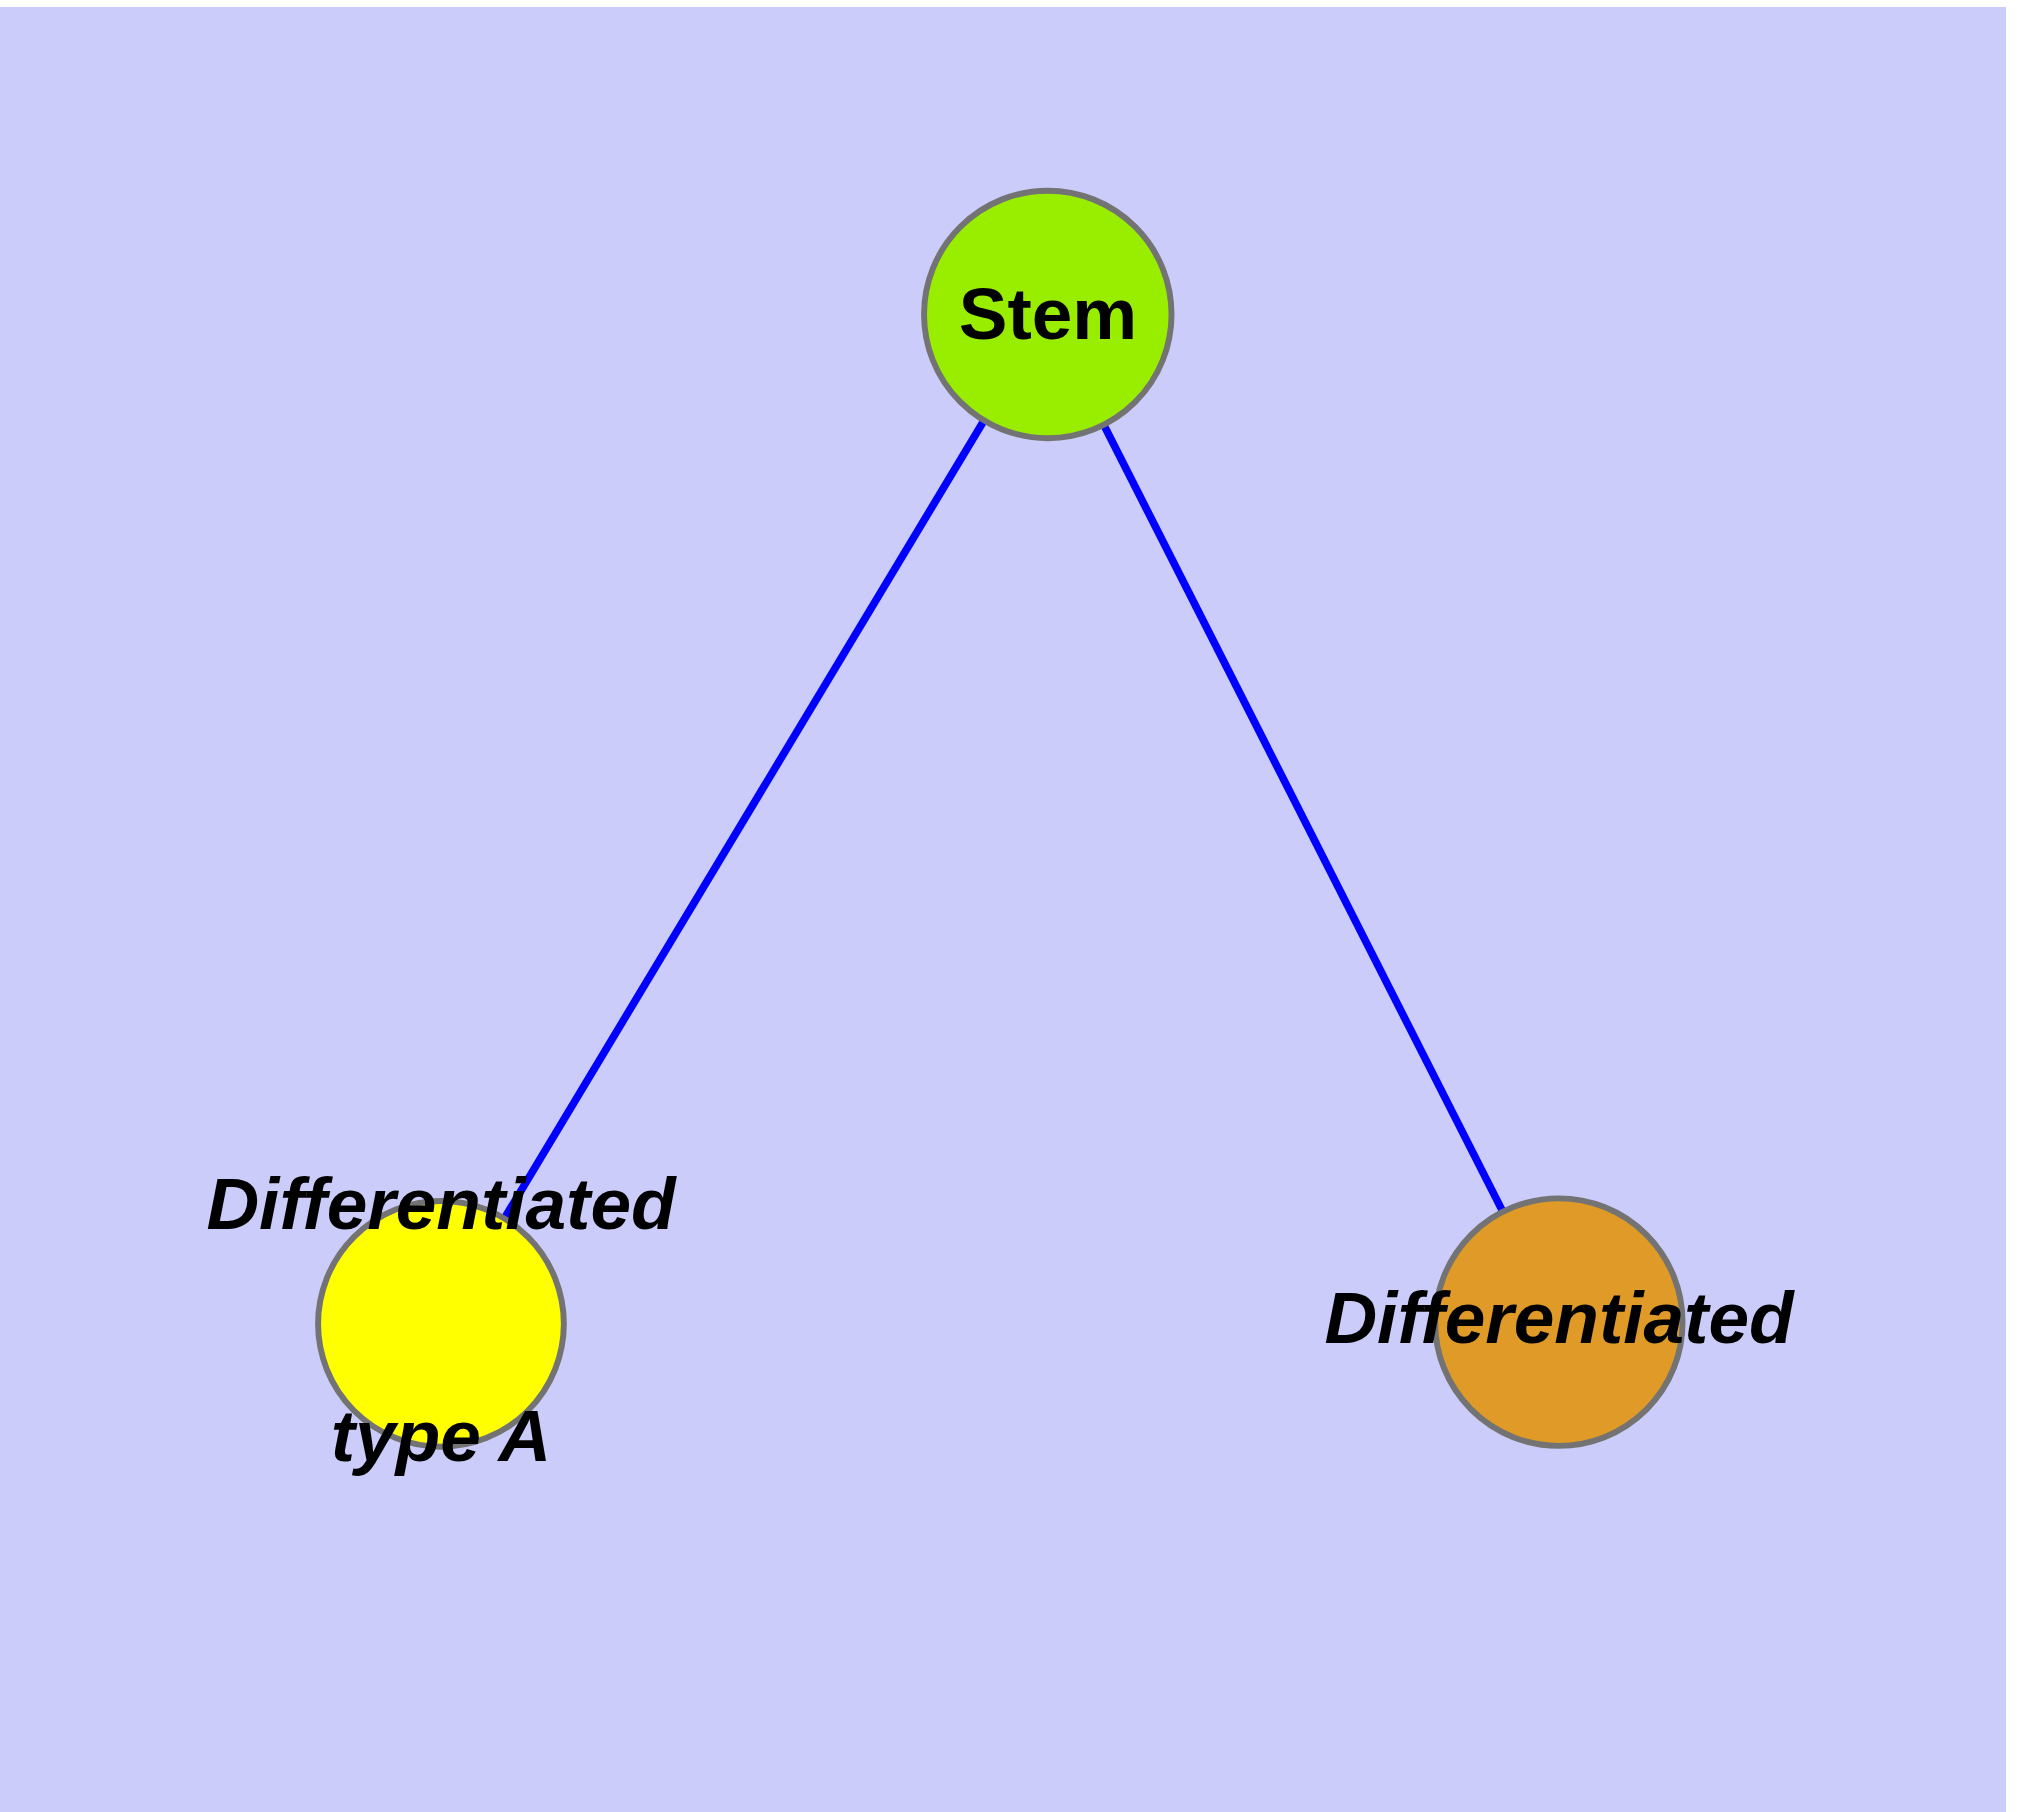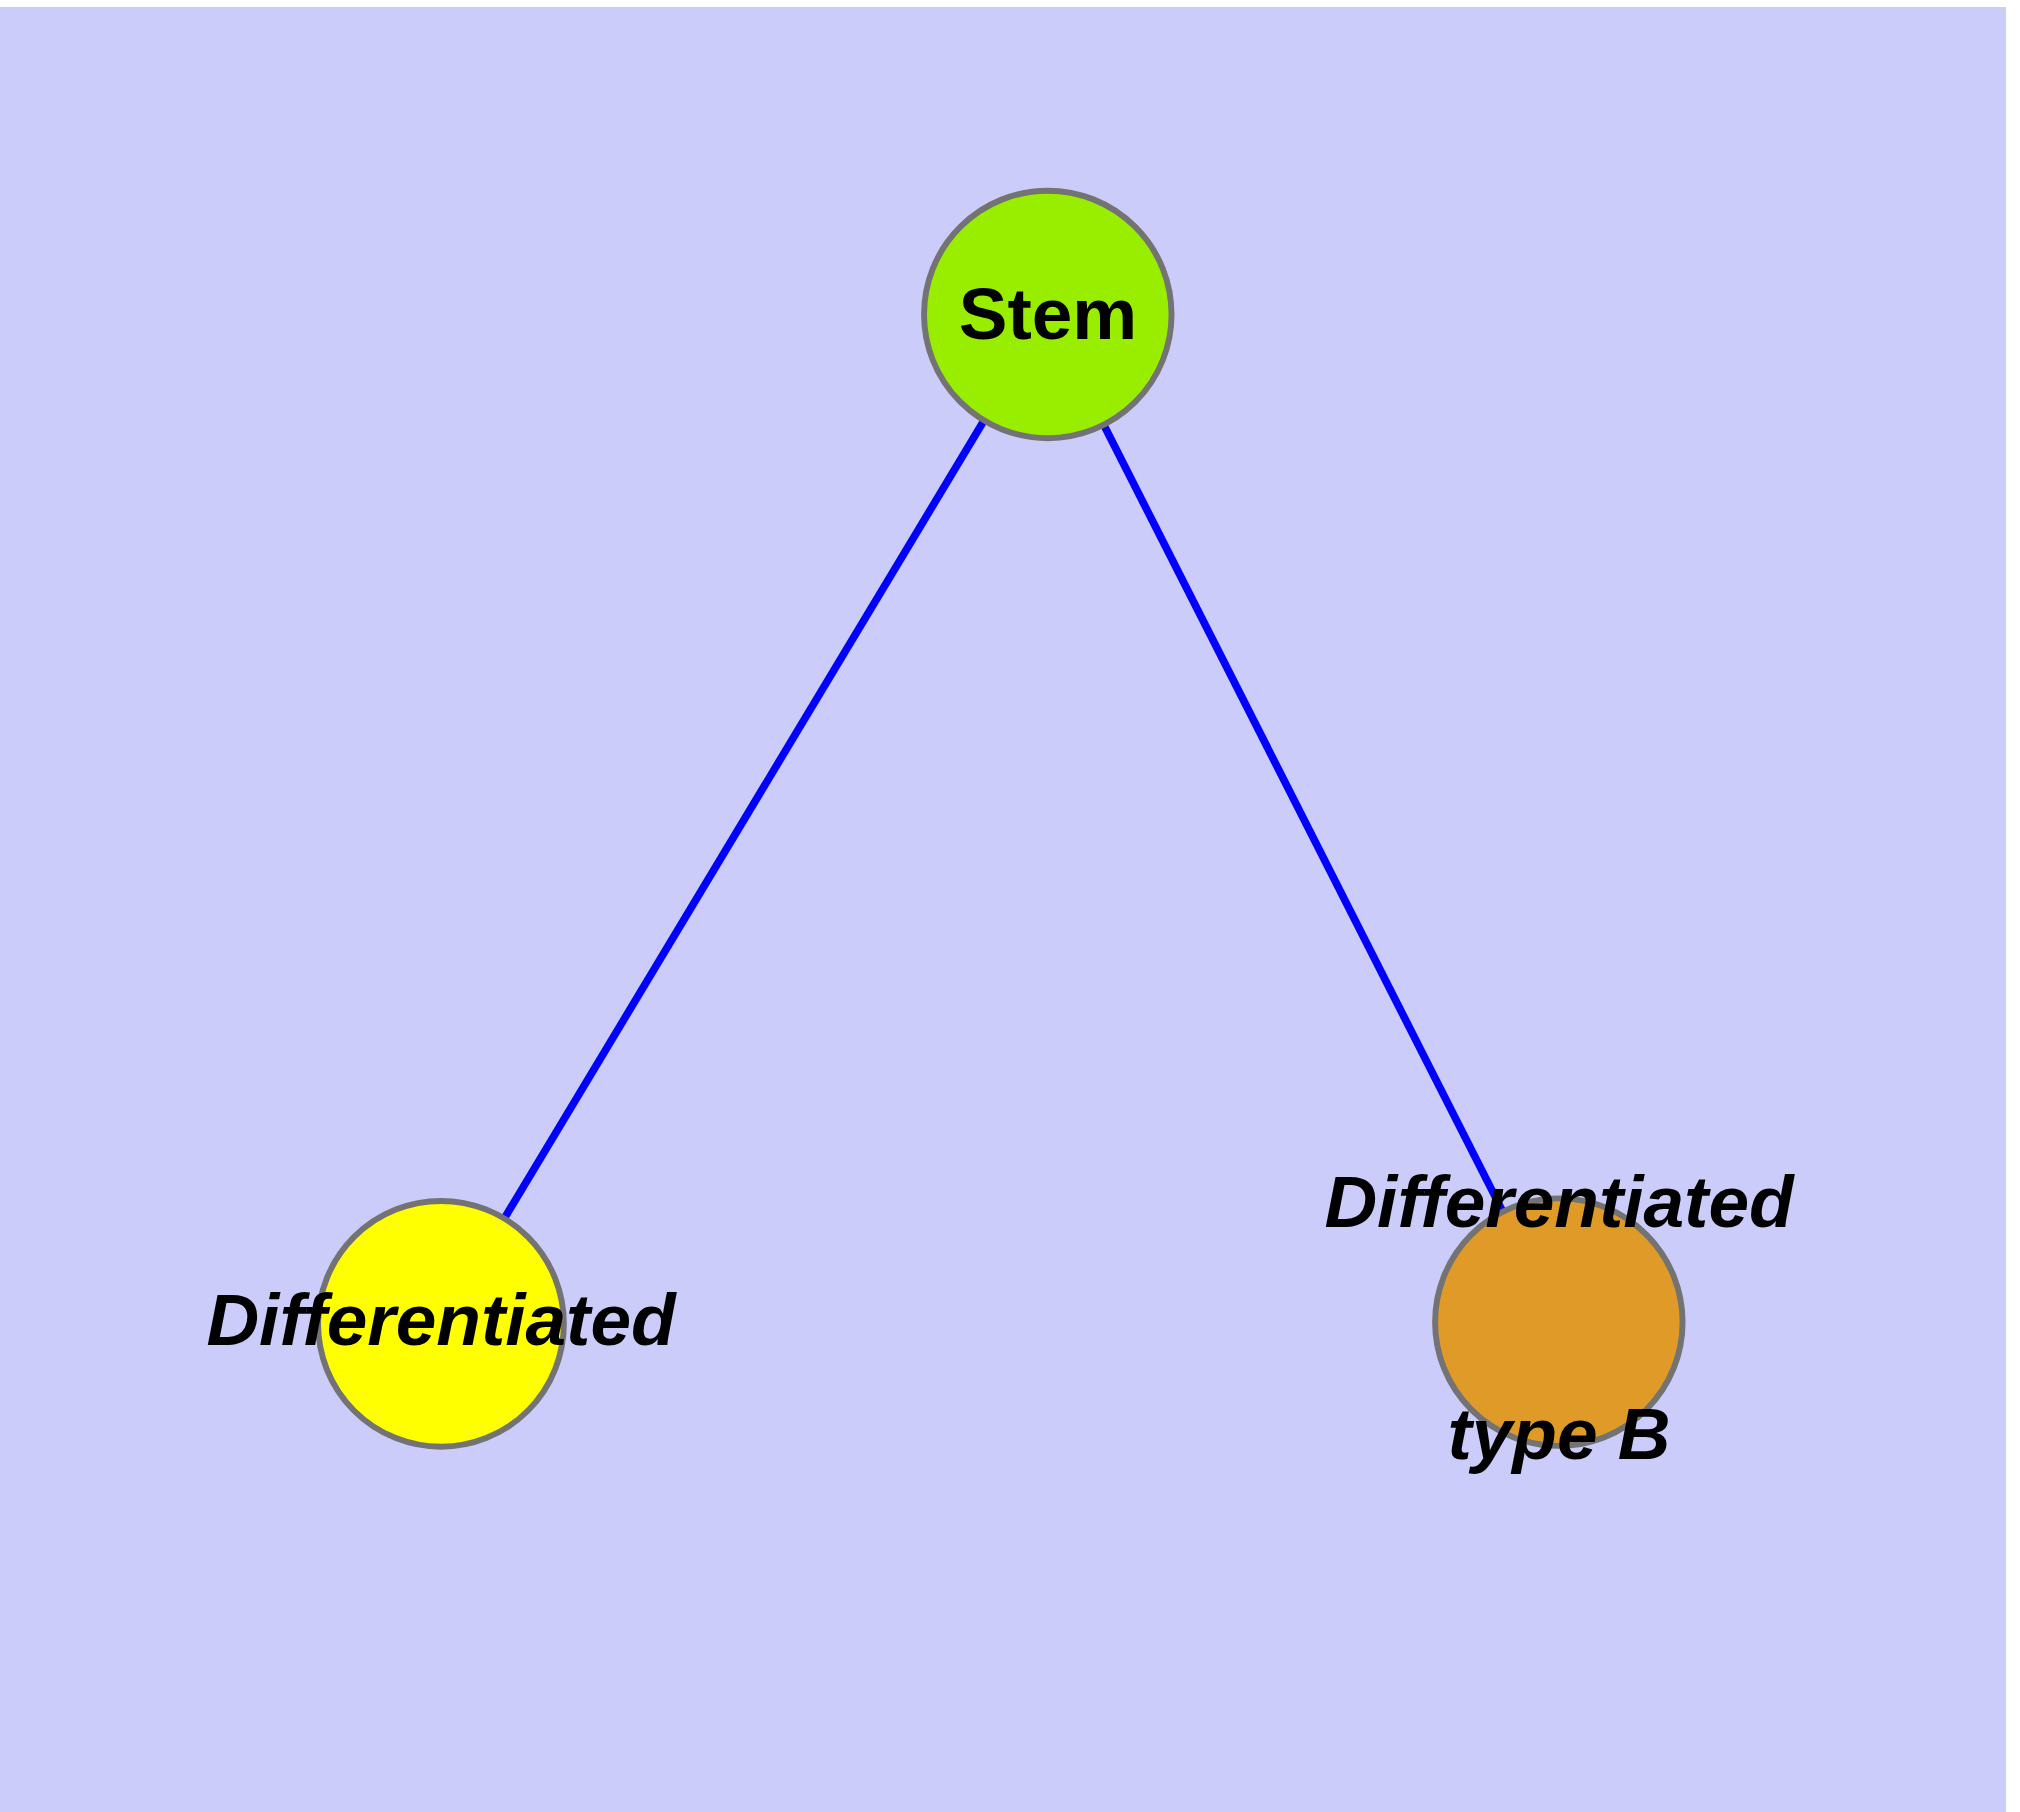--- a/index.html
+++ b/index.html
@@ -64,20 +64,20 @@
       <circle id="node-diff-a" cx="520" cy="1562" r="145" fill="#ffff00" stroke="#737373" stroke-width="7"></circle>
       <circle id="node-diff-b" cx="1839" cy="1560" r="146" fill="#e09a28" stroke="#737373" stroke-width="7"></circle>
       <circle id="node-stem" cx="1236" cy="371" r="146" fill="#99ee00" stroke="#737373" stroke-width="7"></circle>
     </g>
   </svg>
 
   <div class="node-label label-stem" style="left:1048px; top:314px;">Stem</div>
 
   <div class="node-label label-leaf" style="left:441px; top:1319px;">
     <div>Differentiated</div>
+    <div>type A</div>
   </div>
 
   <div class="node-label label-leaf" style="left:1559px; top:1317px;">
     <div>Differentiated</div>
-    <div>type B</div>
   </div>
 </div>
 
 
 </body></html>

